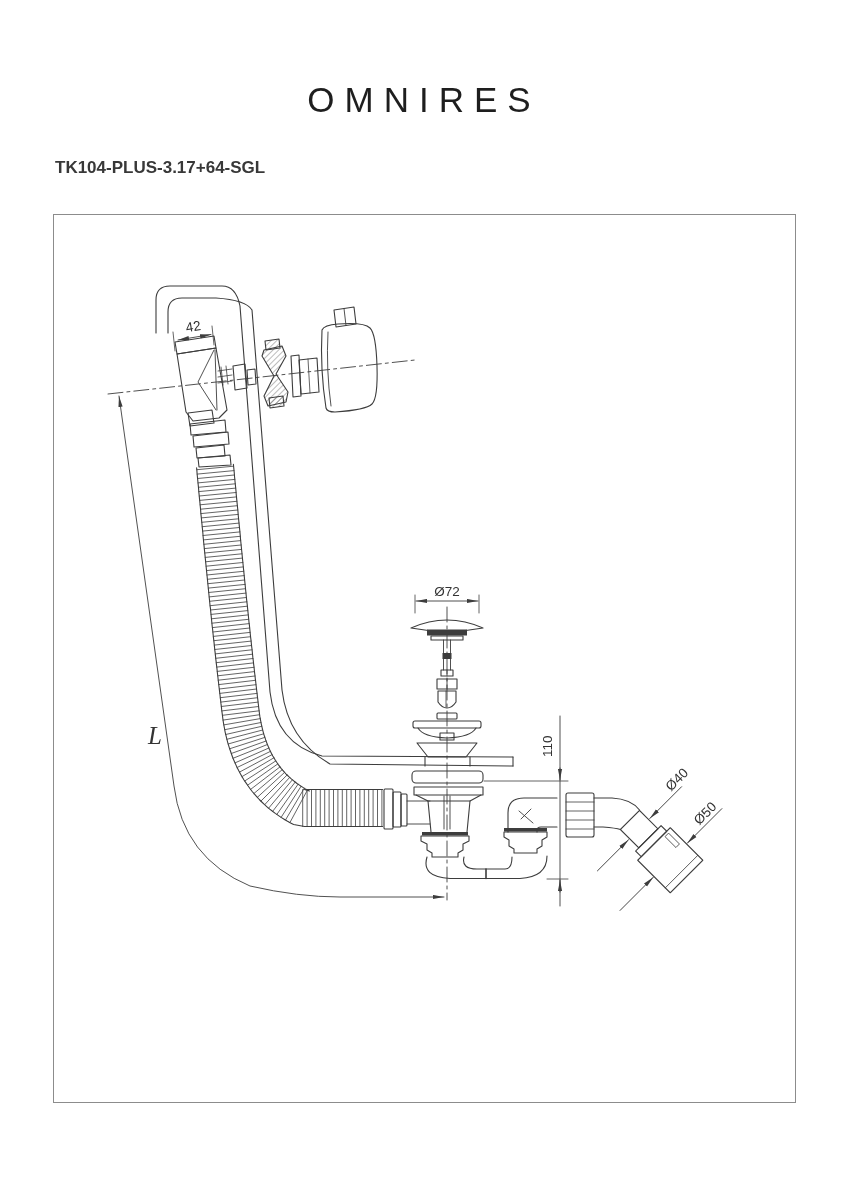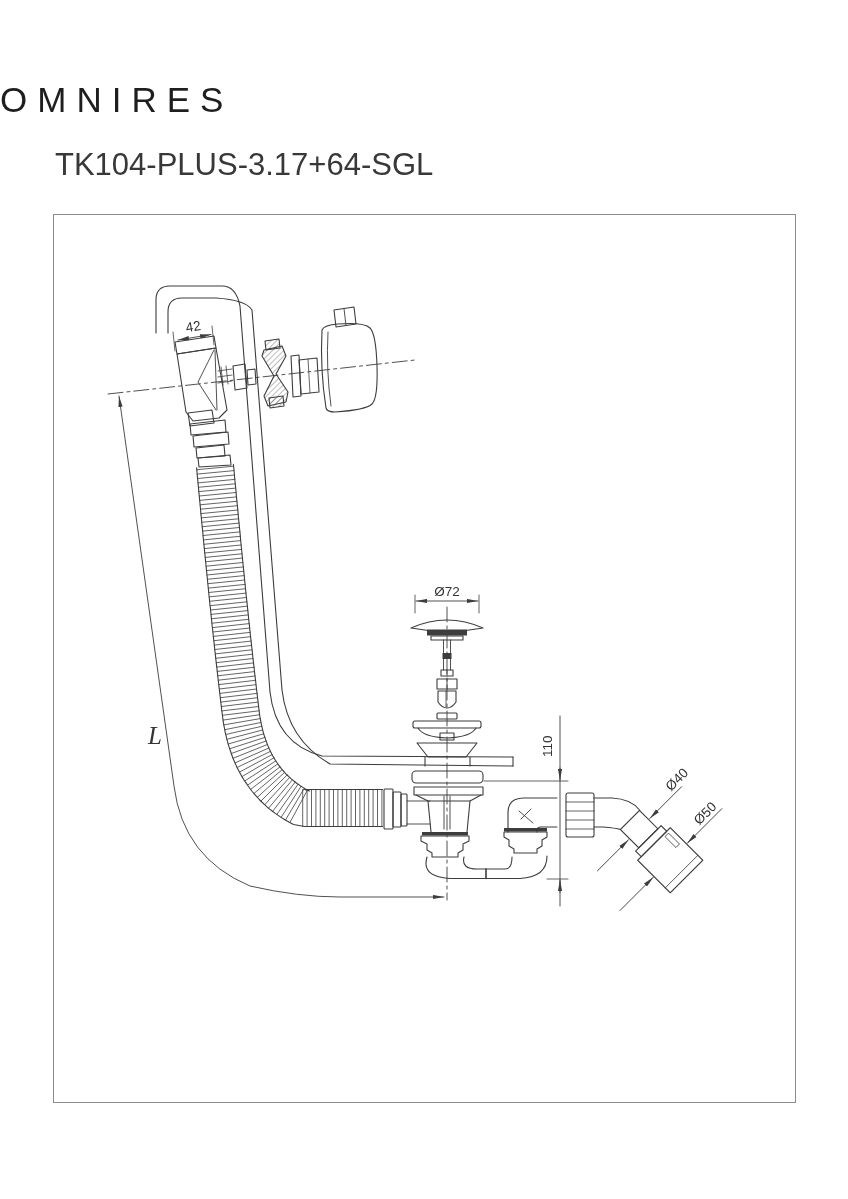--- a/index.html
+++ b/index.html
@@ -1,20 +1,20 @@
 <!DOCTYPE html>
 <html><head>
 <meta charset="utf-8">
 <style>
   html,body{margin:0;padding:0;background:#fff;}
   .page{position:relative;width:848px;height:1199px;margin:0 auto;background:#fff;
         font-family:"Liberation Sans",sans-serif;overflow:hidden;}
-  .logo{position:absolute;left:0;top:80px;width:848px;text-align:left;
+  .logo{position:absolute;left:0;top:80px;width:848px;text-align:center;
         font-size:35px;font-weight:400;letter-spacing:10px;color:#1e1e1e;}
-  .code{position:absolute;left:55px;top:147px;font-size:31px;font-weight:400;color:#383838;}
+  .code{position:absolute;left:55px;top:158px;font-size:17px;font-weight:700;color:#383838;}
   .subtitle{position:absolute;left:55px;top:190px;font-size:13.5px;font-weight:400;color:#3c3c3c;}
   .frame{position:absolute;left:53px;top:214px;width:741px;height:887px;
          border:1px solid #8c8c8c;background:#fff;}
   svg.draw{position:absolute;left:0;top:0;width:848px;height:1199px;}
   svg.draw path,svg.draw line,svg.draw rect,svg.draw polyline{vector-effect:none;}
   .lbl{font-family:"Liberation Sans",sans-serif;font-size:13.5px;fill:#333;}
   .lblL{font-family:"Liberation Serif",serif;font-style:italic;font-size:25px;fill:#333;}
 </style>
 </head>
 <body>

